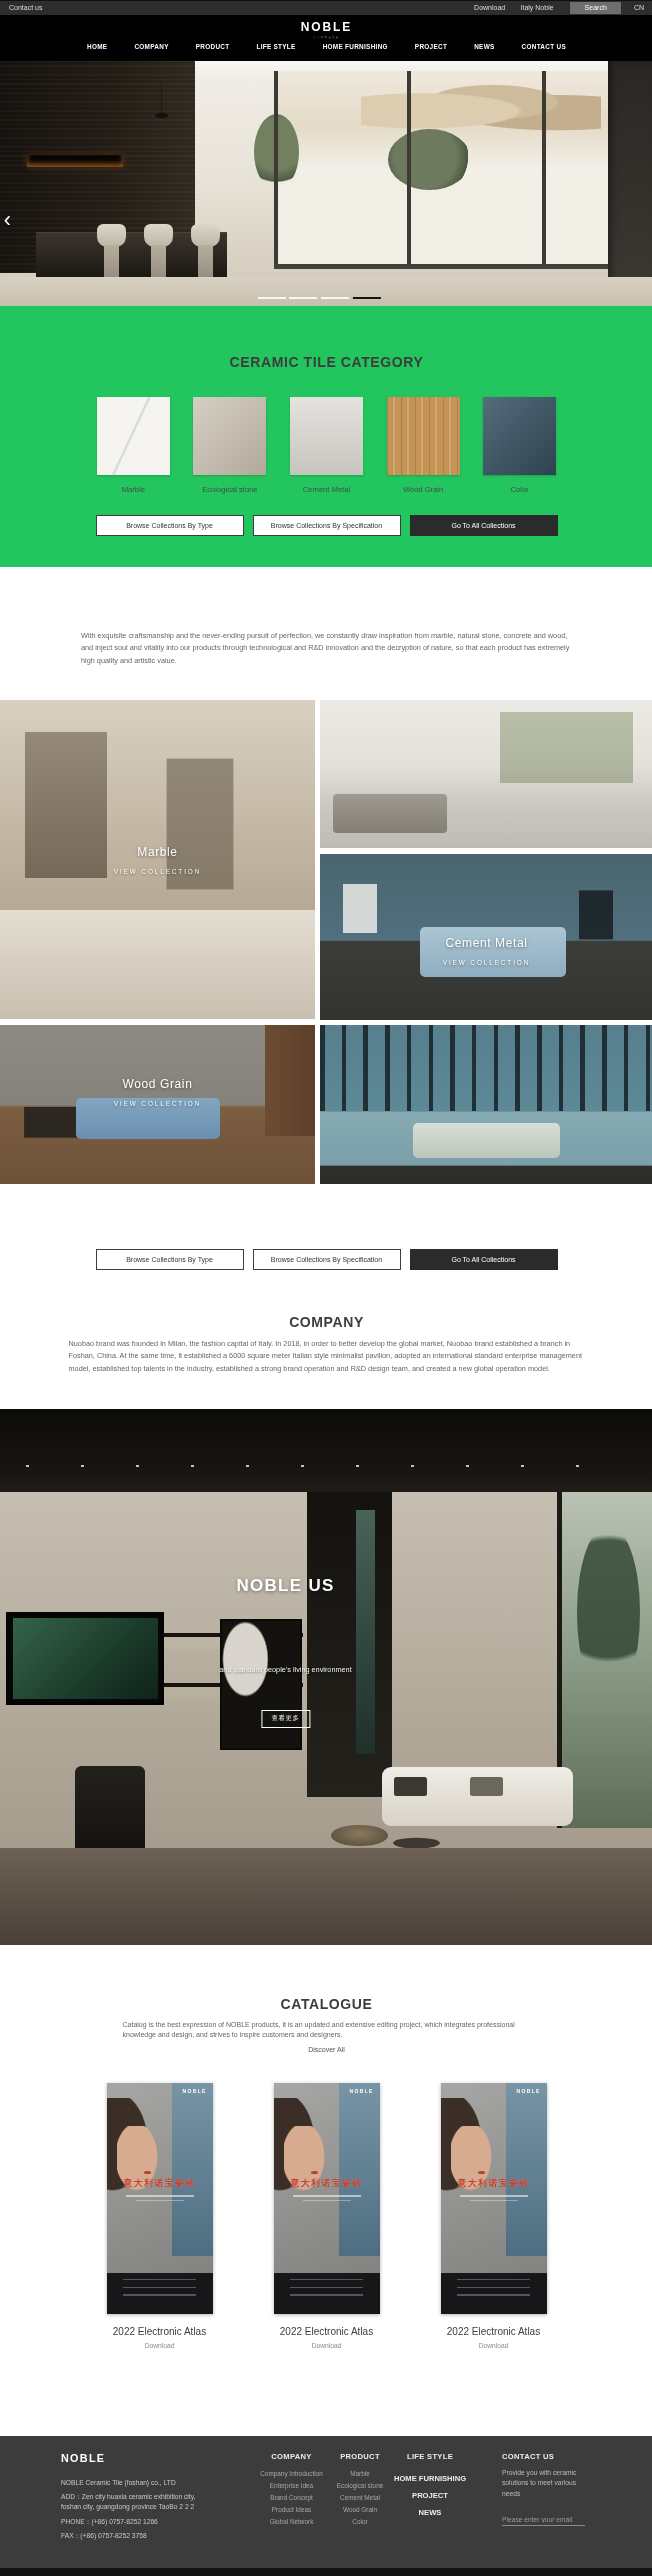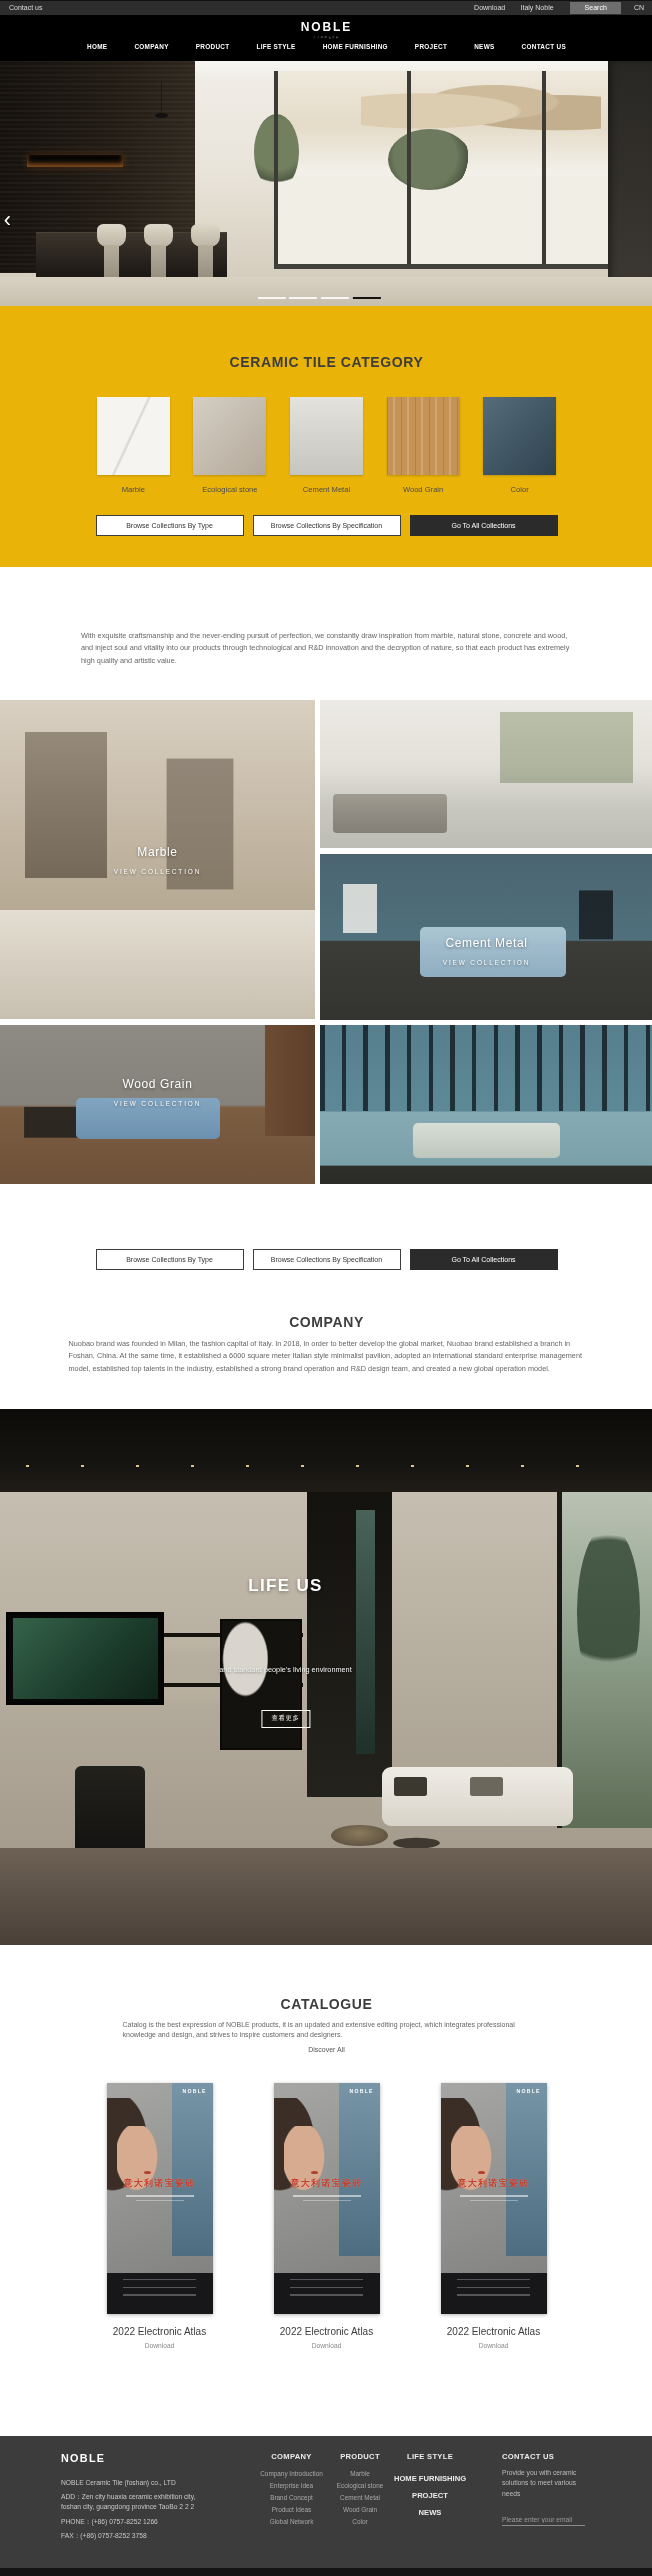--- a/index.html
+++ b/index.html
@@ -63,21 +63,21 @@
 
   
   .sec-title { position:absolute; left:0; width:100%; text-align:center; font-size:14px; font-weight:bold; color:#3d3d3d; letter-spacing:0.6px; }
   .sec-para { position:absolute; left:50%; transform:translateX(-50%); text-align:left; color:#666; }
   .btn-row { position:absolute; left:0; width:100%; display:flex; justify-content:center; gap:9px; }
   .btn { width:148px; height:21px; border:0.6px solid #3d3d3d; background:#fff; color:#333;
     display:flex; align-items:center; justify-content:center; font-size:7px; cursor:pointer; }
   .btn.dark { background:#2b2b2b; border-color:#2b2b2b; color:#fff; }
 
   
-  .sec-category { position:relative; height:261px; background:#eab308; }
+  .sec-category { position:relative; height:261px; background:#22c55e; }
   .tile-row { position:absolute; top:91px; left:0; width:100%; display:flex; justify-content:center; gap:23.6px; }
   .tile { width:73px; text-align:center; cursor:pointer; }
   .swatch { width:73px; height:78px; box-shadow:0 0.6px 1.9px rgba(0,0,0,.18); }
   .swatch.marble { background-image:linear-gradient(115deg, transparent 46%, rgba(180,180,178,.5) 48%, transparent 50%); }
   .swatch.eco { background-image:linear-gradient(135deg, rgba(255,255,255,.25), rgba(120,108,90,.25)); }
   .swatch.cement { background-image:linear-gradient(180deg, rgba(255,255,255,.3), rgba(120,118,112,.18)); }
   .swatch.wood { background-image:repeating-linear-gradient(90deg, rgba(0,0,0,.12) 0 1.3px, transparent 1.3px 5.7px, rgba(255,255,255,.18) 5.7px 7.6px, transparent 7.6px 14px); }
   .swatch.color { background-image:linear-gradient(135deg, rgba(255,255,255,.12), rgba(0,0,0,.25)); }
   .tile-label { margin-top:10.8px; font-size:7.6px; color:#4a4a4a; }
 
@@ -343,21 +343,21 @@
     <div class="a-shelf s1"></div>
     <div class="a-shelf s2"></div>
     <div class="a-tv"></div>
     <div class="a-art"></div>
     <div class="a-window"></div>
     <div class="a-chair"></div>
     <div class="a-sofa"></div>
     <div class="a-table"></div>
     <div class="a-floor"></div>
     <div class="a-overlay">
-      <div class="a-title">LIFE US</div>
+      <div class="a-title">NOBLE US</div>
       <div class="a-text">
         <div>and standard people's living environment</div>
       </div>
       <div class="a-more">查看更多</div>
     </div>
   </div>
 
   <div class="sec-catalogue">
     <h2 class="sec-title" style="top:51px">CATALOGUE</h2>
     <p class="sec-para cat-para">Catalog is the best expression of NOBLE products, it is an updated and extensive editing project, which integrates professional knowledge and design, and strives to inspire customers and designers.</p>

